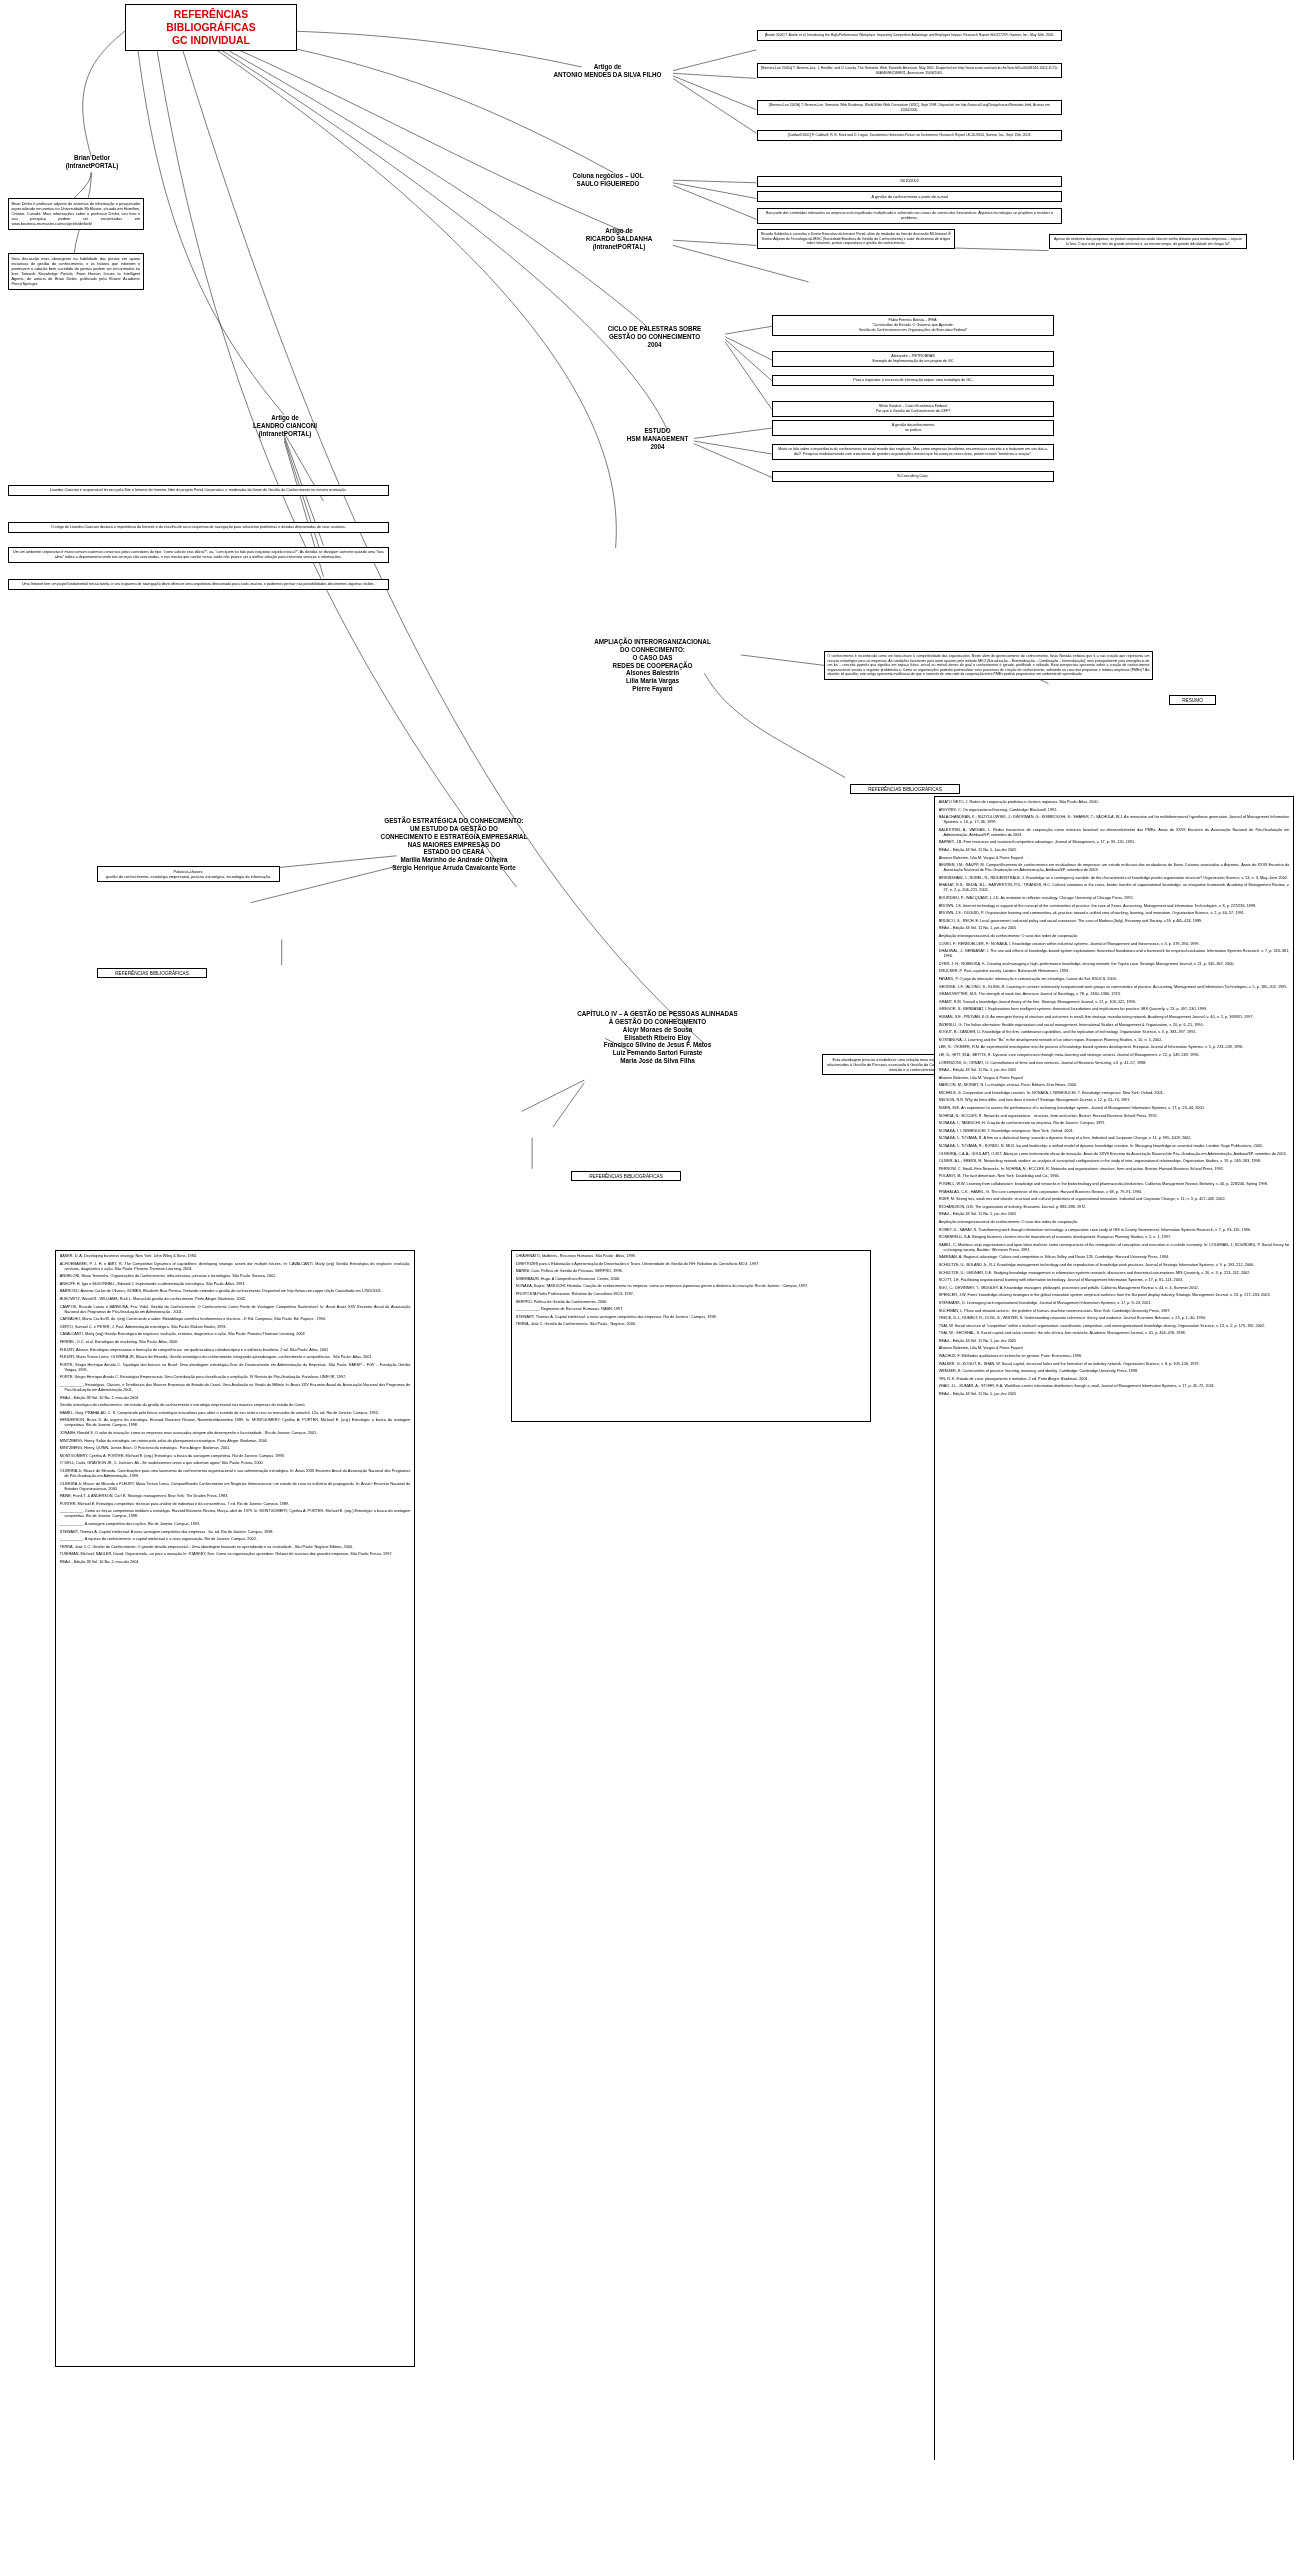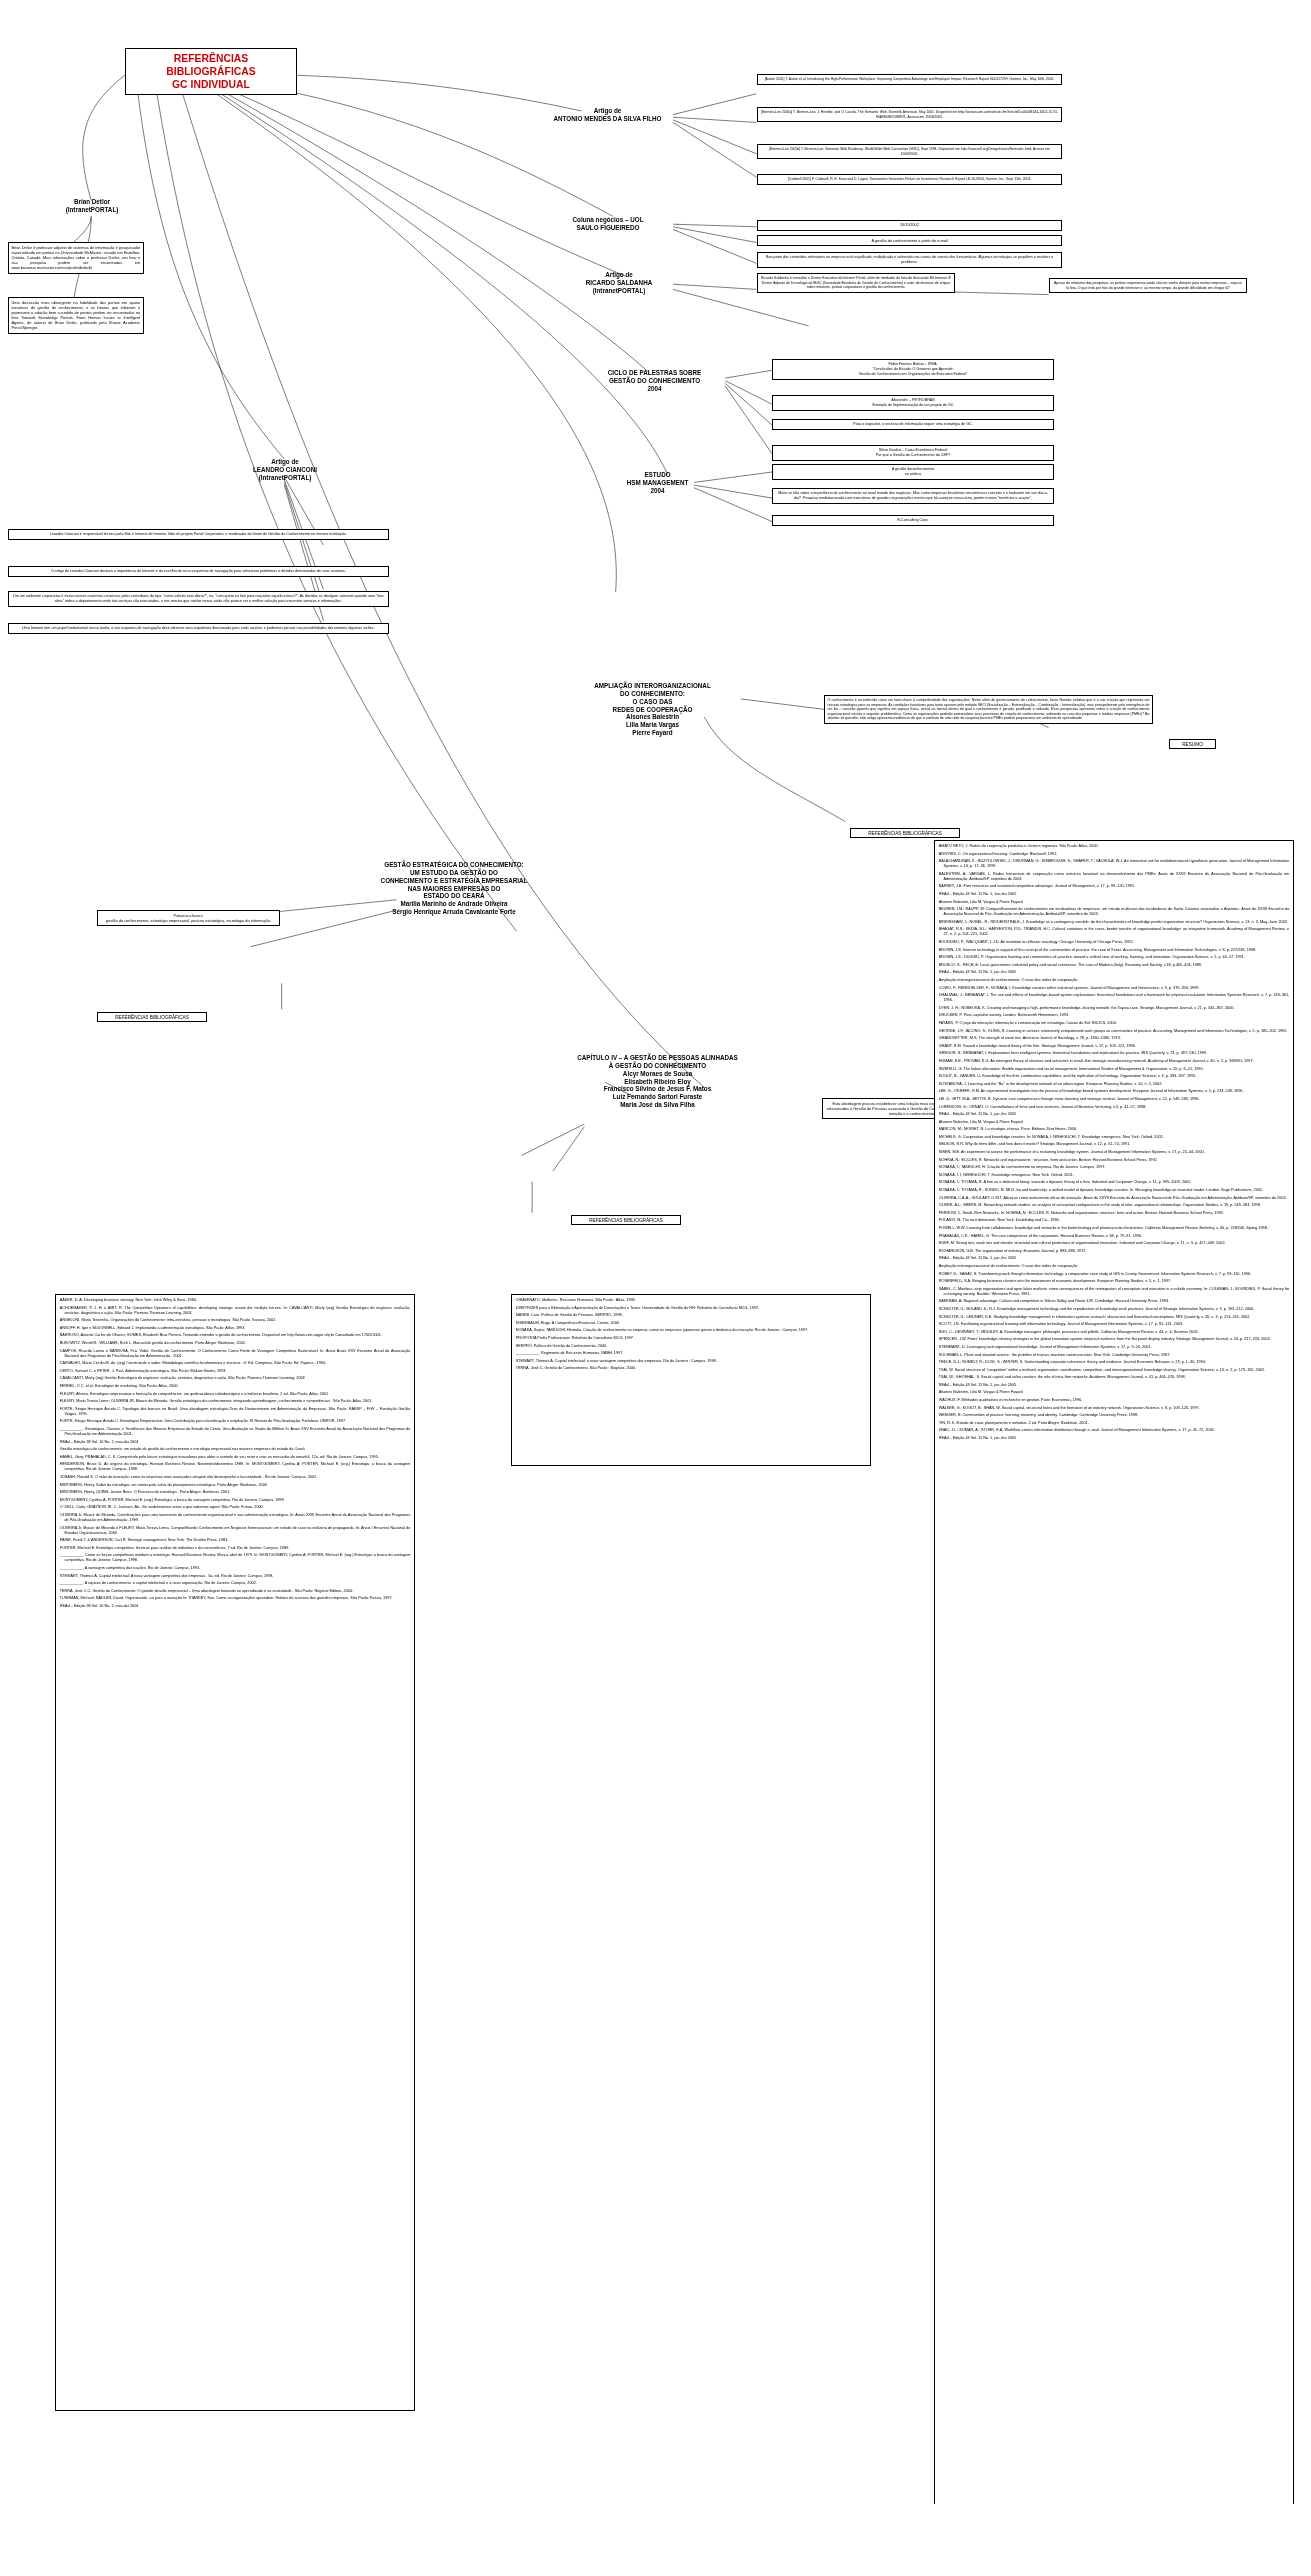--- a/index.html
+++ b/index.html
@@ -1,17 +1,17 @@
 <!DOCTYPE html>
 <html style="font-size:8.3px"><head>
 <meta charset="utf-8">
 <style>
   html,body{margin:0;padding:0;background:#ffffff;}
   body{font-family:"Liberation Sans", sans-serif; color:#000;}
-  #canvas{position:relative;width:1311px;height:2460px;overflow:hidden;background:#fff;margin-top:44px;}
+  #canvas{position:relative;width:1311px;height:2460px;overflow:hidden;background:#fff;}
   .txt{position:absolute;box-sizing:border-box;text-align:center;line-height:1.25;}
   .title{position:absolute;box-sizing:border-box;border:0.5px solid #000;background:#fff;color:#d00000;font-weight:bold;text-align:center;padding:3.1px 5.2px;font-size:10.4px;line-height:1.25;}
   .pill{position:absolute;box-sizing:border-box;border:0.5px solid #000;background:#fff;text-align:center;font-size:4.7px;padding:1.6px 3.1px;}
   .refbox{position:absolute;box-sizing:border-box;border:0.5px solid #000;background:#fff;padding:3.1px 3.7px;font-size:3.8px;line-height:1.32;text-align:justify;}
   .refbox p{margin:0 0 2.6px 0;text-indent:-4.7px;padding-left:4.7px;}
   .refbox p:last-child{margin-bottom:0;}
   .minib{position:absolute;box-sizing:border-box;border:0.5px solid #000;background:#fff;padding:2.1px 2.6px;font-size:3.9px;line-height:1.3;text-align:justify;}
   .minib p{margin:0 0 2.1px 0;}
   .minib p:last-child{margin-bottom:0;}
   svg.lines{position:absolute;left:0;top:0;width:1311px;height:2576px;pointer-events:none;}

